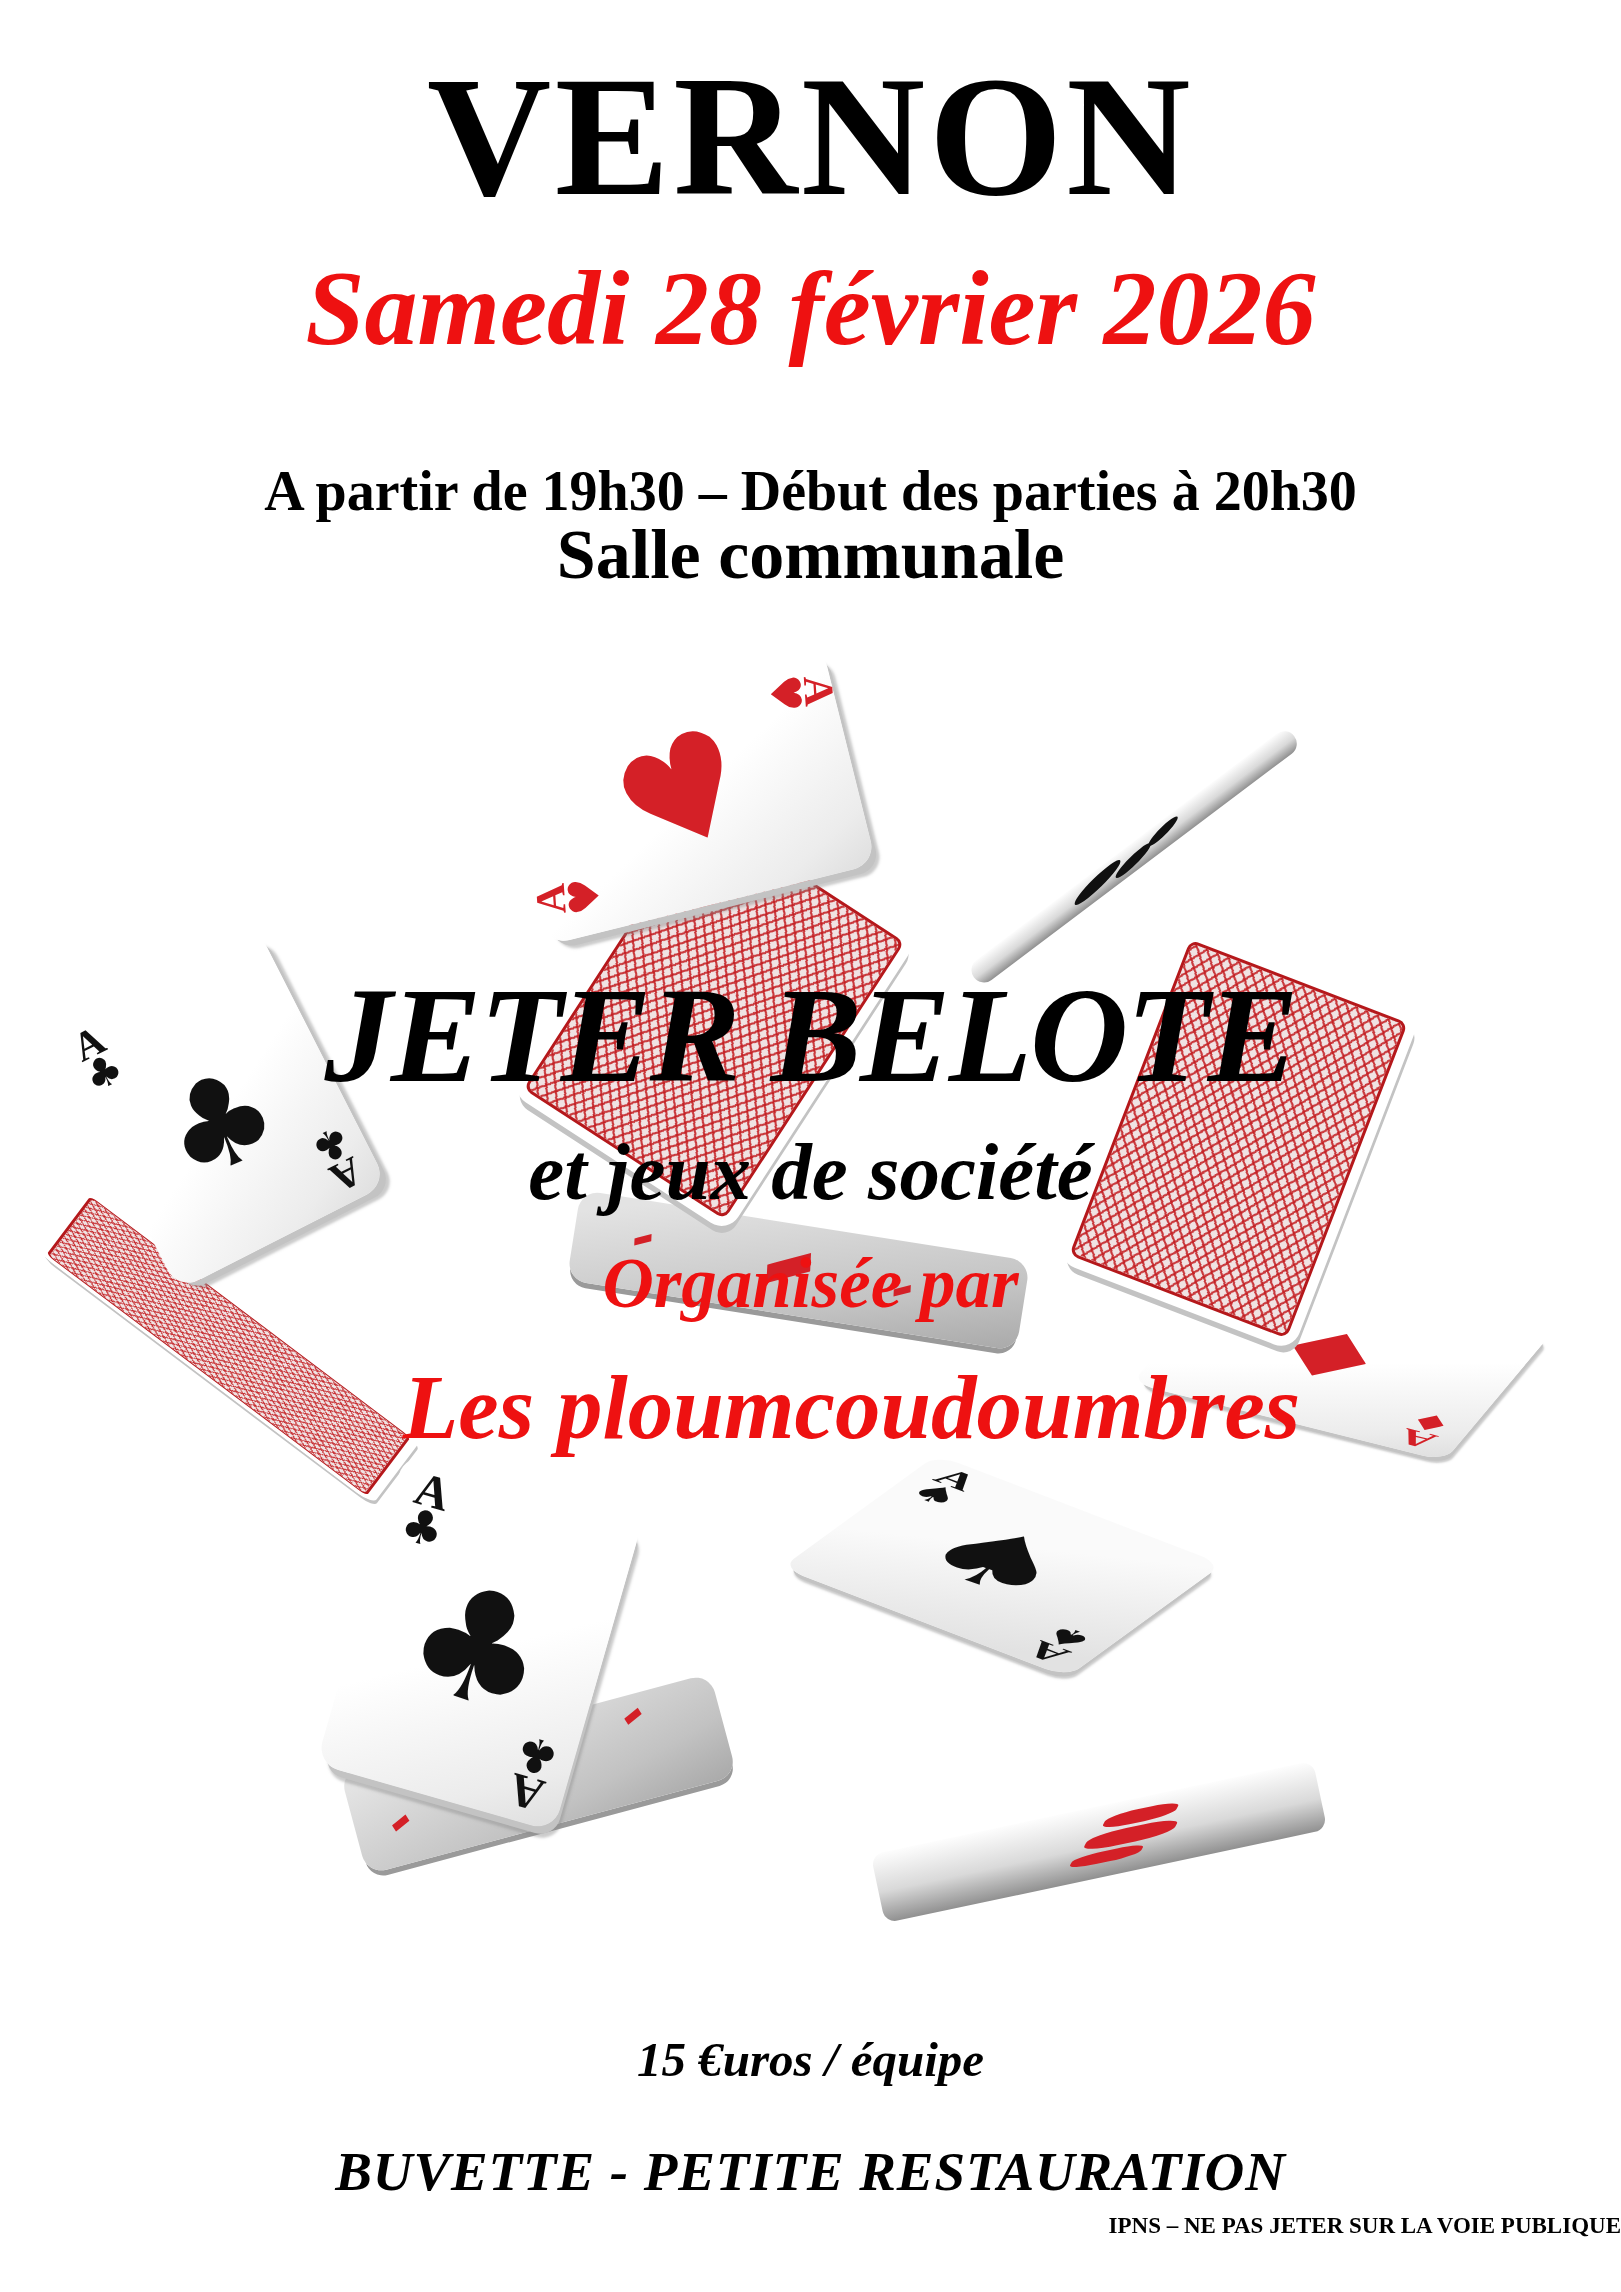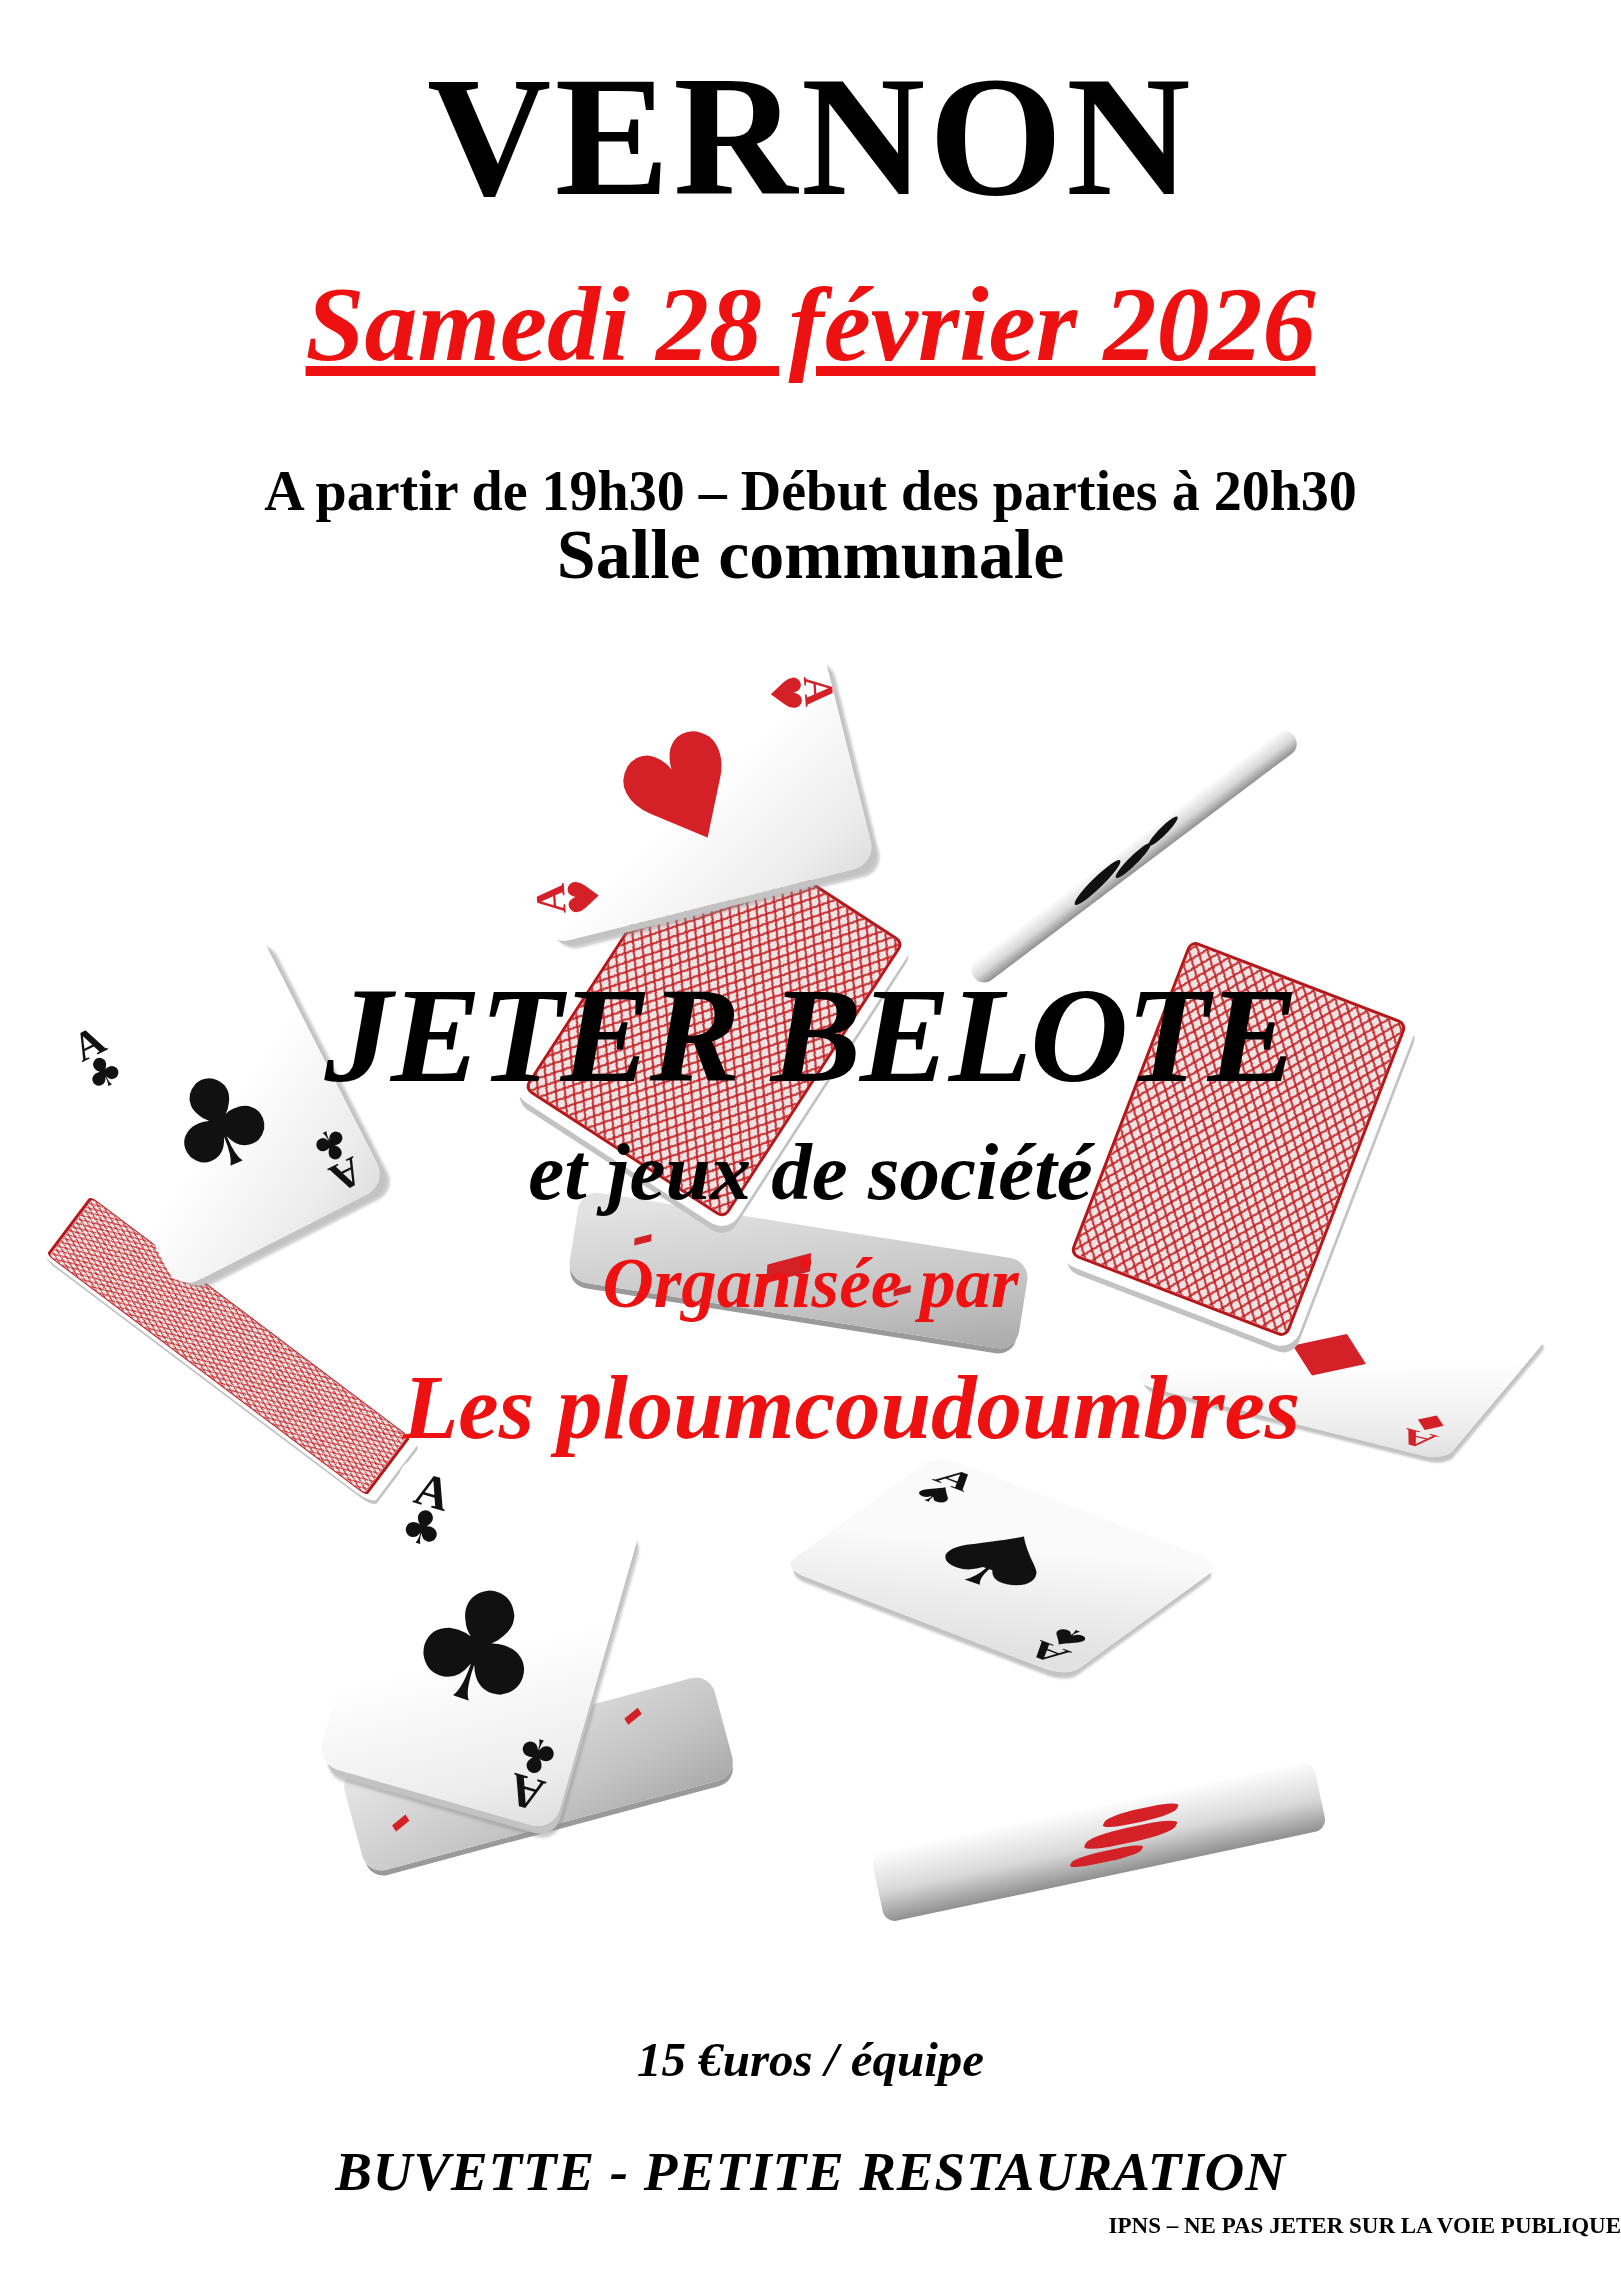--- a/index.html
+++ b/index.html
@@ -4,21 +4,21 @@
 <style>
   html,body{margin:0;padding:0;}
   body{
     width:1621px;height:2293px;position:relative;overflow:hidden;
     background:#ffffff;font-family:"Liberation Serif", serif;
   }
   
   .tline{position:absolute;left:0;width:100%;text-align:center;margin:0;
          font-weight:bold;z-index:20;color:#000;line-height:1.04;}
   .city{top:47px;font-size:172px;letter-spacing:3.6px;}
-  .date{top:270px;font-size:106px;font-style:italic;color:var(--accent-red);text-decoration:underline;}
+  .date{top:254px;font-size:106px;font-style:italic;color:var(--accent-red);}
   .schedule{top:437px;font-size:56px;margin-top:25px;}
   .venue{top:519px;font-size:70px;}
   .title{top:965px;font-size:136px;font-style:italic;letter-spacing:-1.8px;}
   .subtitle{top:1130px;font-size:81px;font-style:italic;}
   .org-intro{top:1247px;font-size:71px;font-style:italic;color:var(--accent-red);}
   .org-name{top:1361px;font-size:91px;font-style:italic;color:var(--accent-red);padding-left:41px;}
   .price{top:2035px;font-size:49px;font-style:italic;}
   .services{top:2099px;font-size:55px;font-style:italic;letter-spacing:0.9px;margin-top:44px;}
   .legal{top:2214px;font-size:23px;text-align:right;box-sizing:border-box;}
 

